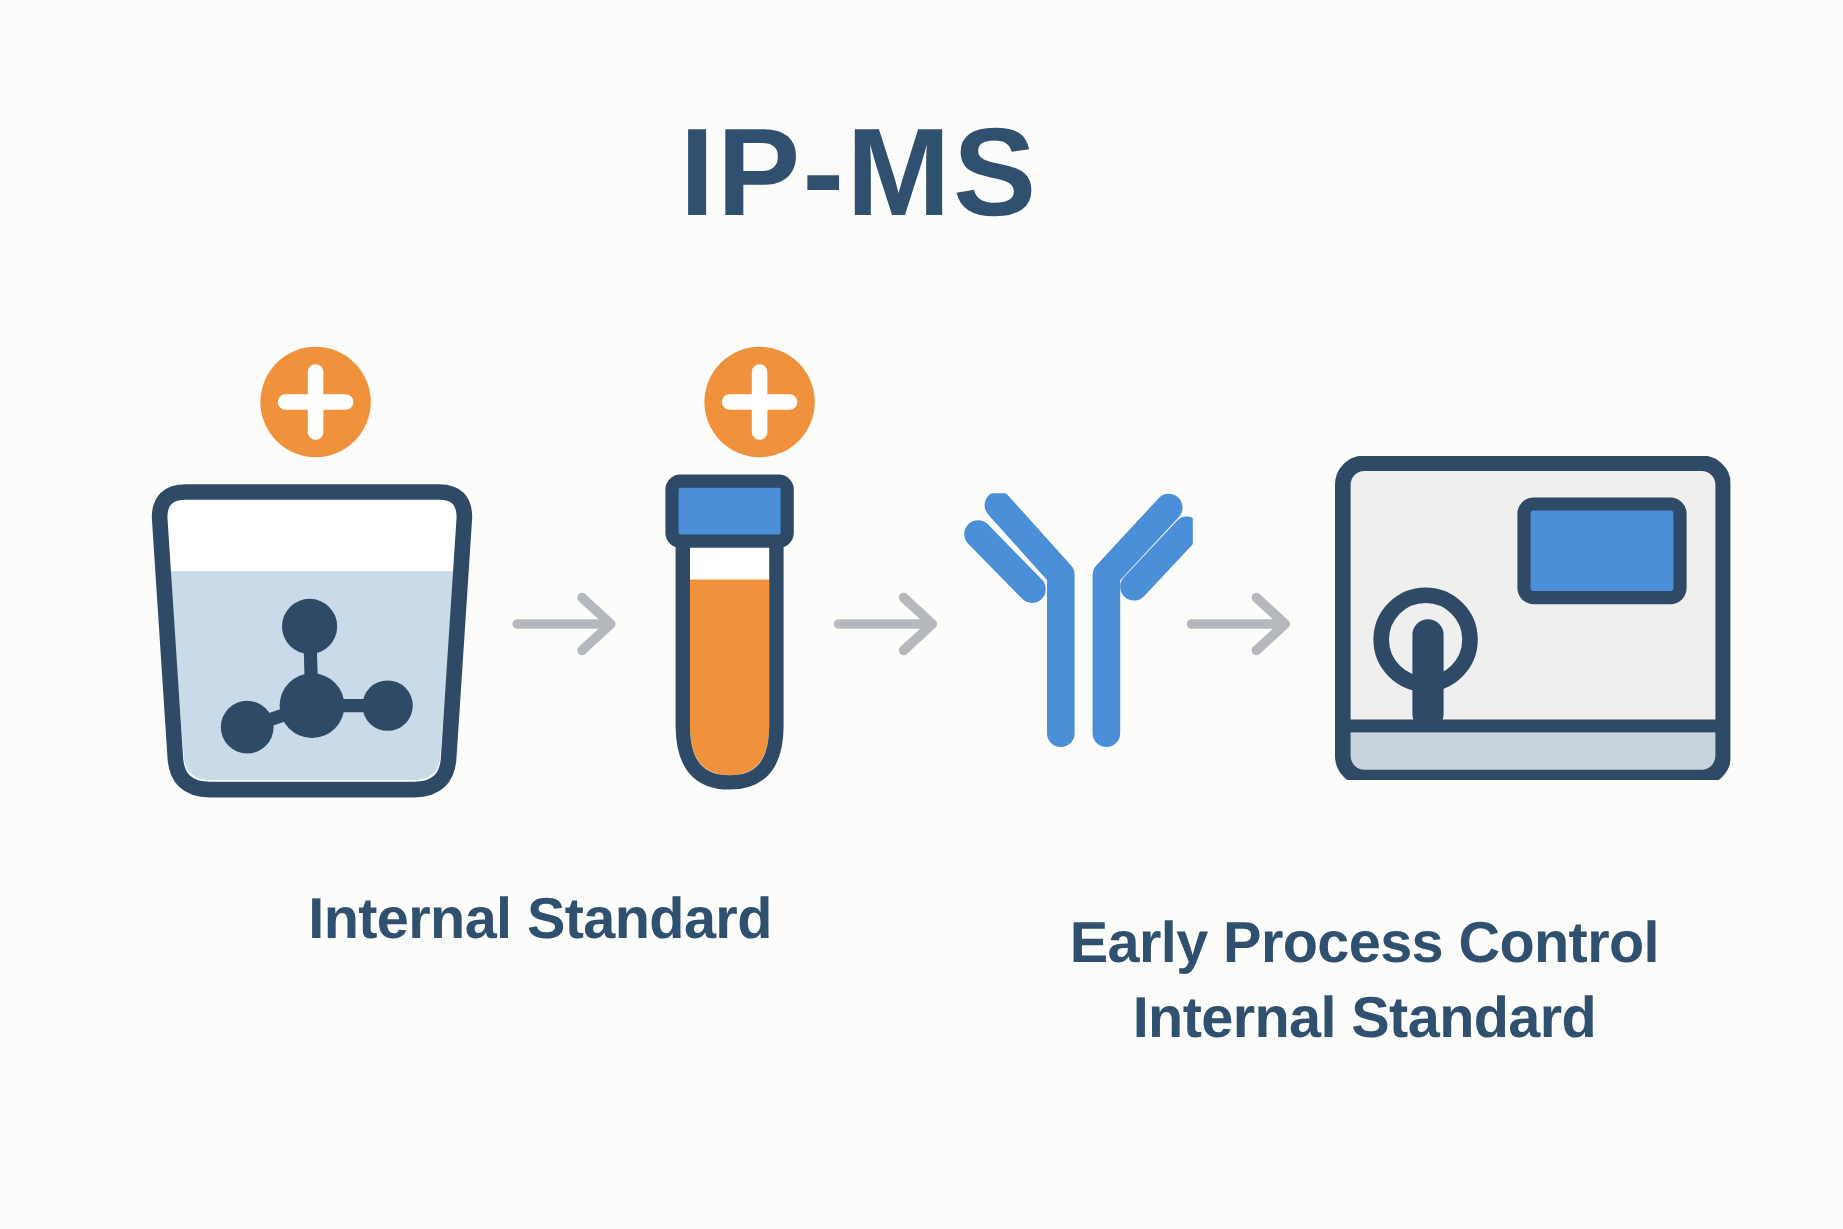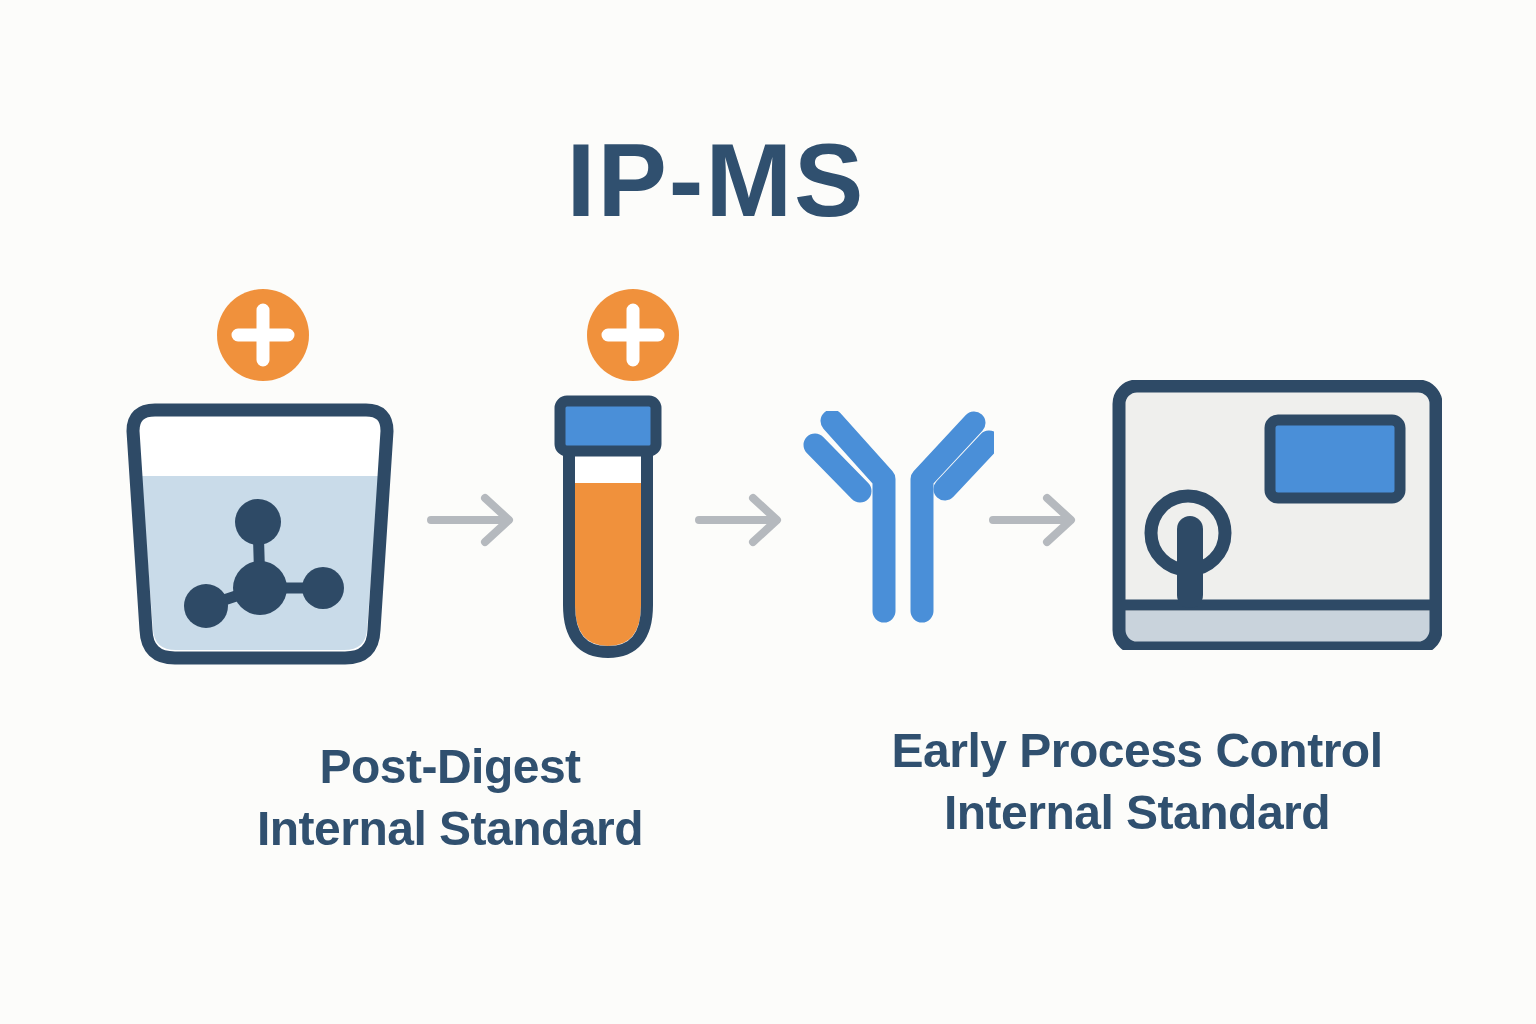--- a/index.html
+++ b/index.html
@@ -10,38 +10,37 @@
   html,body{margin:0;padding:0;}
   body{background:var(--background);font-family:"Liberation Sans",sans-serif;}
   .canvas{
     position:relative;width:1536px;height:1024px;background:var(--background);
     overflow:hidden;
   }
   .title{
     position:absolute;left:0;top:92px;width:1432px;text-align:center;
     font-size:104px;line-height:104px;font-weight:bold;letter-spacing:2px;
     color:var(--text);
-    margin-top:36px;
   }
   .abs{position:absolute;}
   .plus-left{left:215px;top:287px;}
   .plus-right{left:585px;top:287px;}
   .beaker{left:116px;top:400px;}
   .tube{left:549px;top:391px;}
   .antibody{left:798px;top:411px;}
   .instrument{left:1112px;top:380px;}
   .arrow1{left:424px;top:488px;}
   .arrow2{left:692px;top:488px;}
   .arrow3{left:986px;top:488px;}
   .label{
     position:absolute;text-align:center;color:var(--text);
     font-weight:bold;font-size:48px;line-height:62px;letter-spacing:-0.5px;
   }
   .label-left{left:170px;top:736px;width:560px;}
-  .label-right{left:857px;top:720px;width:560px;}
+  .label-right{left:857px;top:756px;width:560px;}
 </style>
 </head>
 <body>
 
 <div class="canvas">
 
   <div class="title">IP-MS</div>
 
   <svg class="abs plus-left" width="96" height="96" viewBox="0 0 96 96">
     <circle cx="48" cy="48" r="46" fill="var(--orange)"></circle>
@@ -98,21 +97,20 @@
     <rect x="7" y="6" width="317" height="262" rx="18" fill="var(--instrument-body)"></rect>
     <path d="M8 231 H322 V243 Q322 262 303 262 H27 Q8 262 8 243 Z" fill="var(--instrument-base)"></path>
     <path d="M7 225 H323" stroke="var(--navy)" stroke-width="11"></path>
     <circle cx="76" cy="153" r="37" fill="none" stroke="var(--navy)" stroke-width="13"></circle>
     <rect x="65" y="136" width="26" height="92" rx="13" fill="var(--navy)"></rect>
     <rect x="158" y="40" width="130" height="78" rx="8" fill="var(--blue)" stroke="var(--navy)" stroke-width="11"></rect>
     <rect x="7" y="6" width="317" height="262" rx="18" fill="none" stroke="var(--navy)" stroke-width="13"></rect>
   </svg>
 
   <div class="label label-left">
-    <div>Post-Digest</div>
     <div>Internal Standard</div>
   </div>
   <div class="label label-right">
     <div>Early Process Control</div>
     <div>Internal Standard</div>
   </div>
 
 </div>
 
 </body></html>

